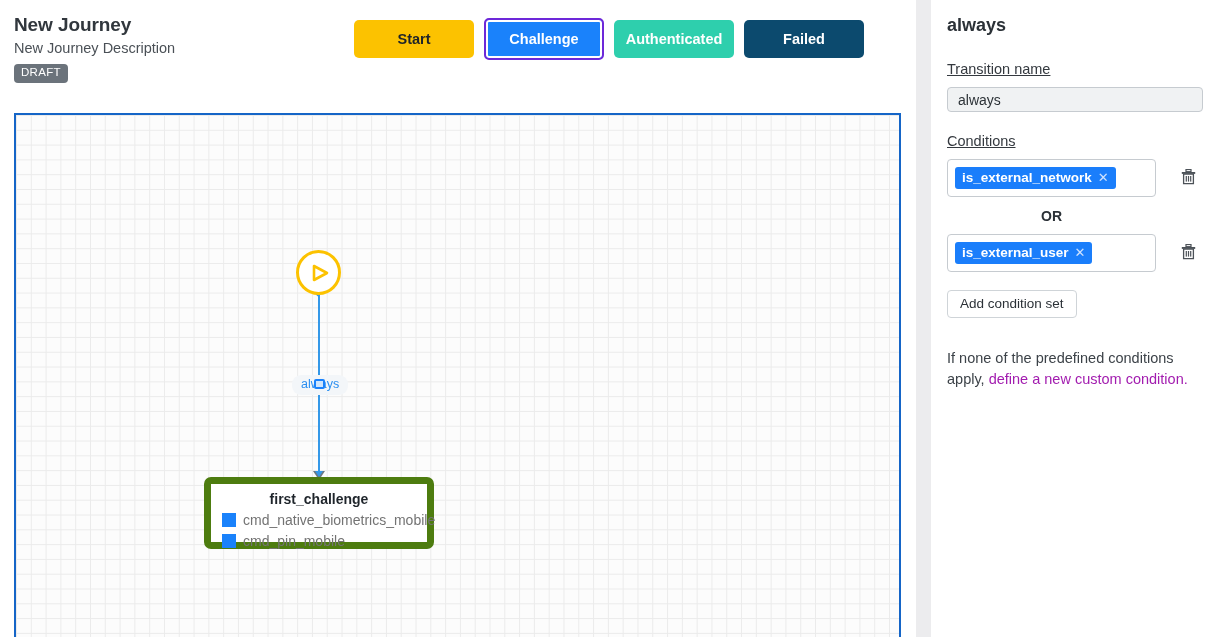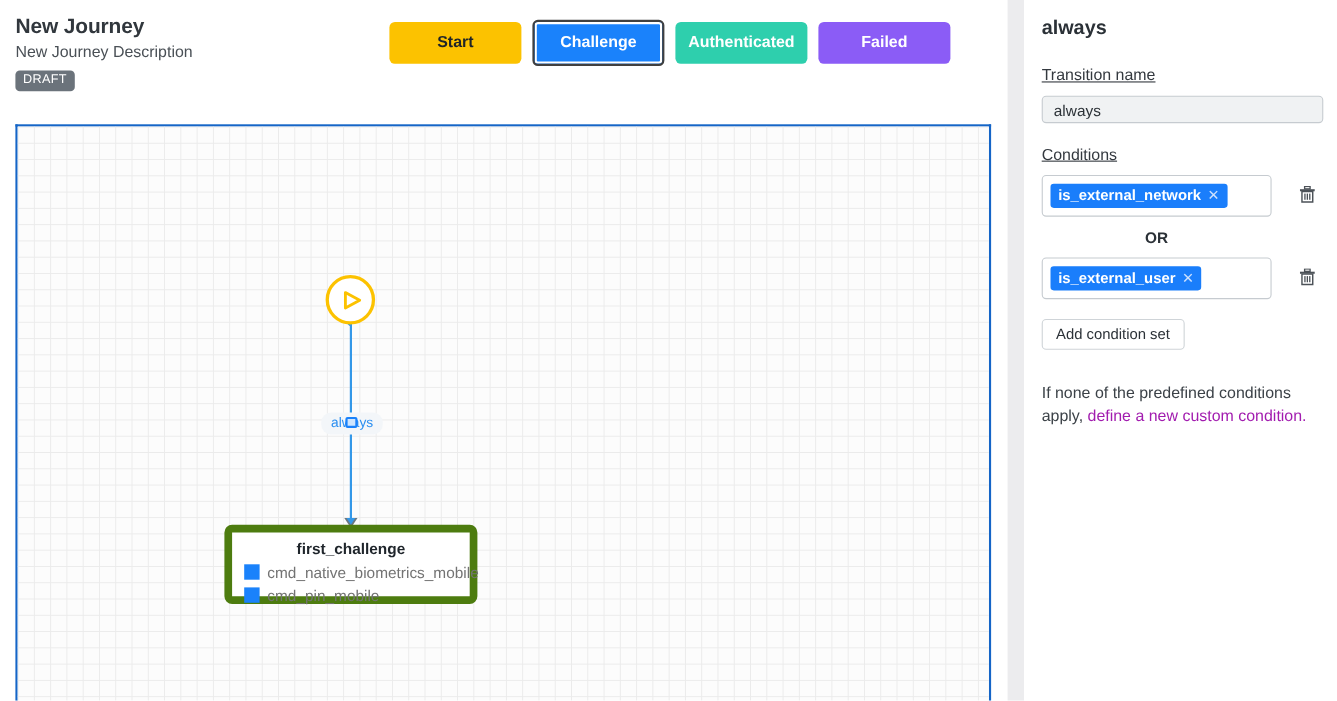--- a/index.html
+++ b/index.html
@@ -92,25 +92,25 @@
     display: flex;
     align-items: center;
     justify-content: center;
     padding: 0 14px;
     line-height: 1;
     white-space: nowrap;
   }
 
   .state-btn.start        { width: 120px; background: #fcc200; color: #1e2429; }
   .state-btn.challenge    { width: 120px; background: #1a82fb; color: #ffffff;
-                            border: 2px solid #404040;
+                            border: 2px solid #6d28d9;
                             box-shadow: inset 0 0 0 2px #ffffff;
                             height: 42px; margin-top: -2px; border-radius: 5px; }
   .state-btn.authenticated{ width: 120px; background: #2ecfad; color: #ffffff; text-align: center; }
-  .state-btn.failed       { width: 120px; background: #8b5cf6; color: #ffffff; }
+  .state-btn.failed       { width: 120px; background: #0c4a6e; color: #ffffff; }
 
   
   .canvas-wrap {
     position: absolute;
     left: 14px;
     top: 113px;
     width: 887px;
     height: 524px;
     border: 2px solid #1565c7;
     border-bottom: none;

